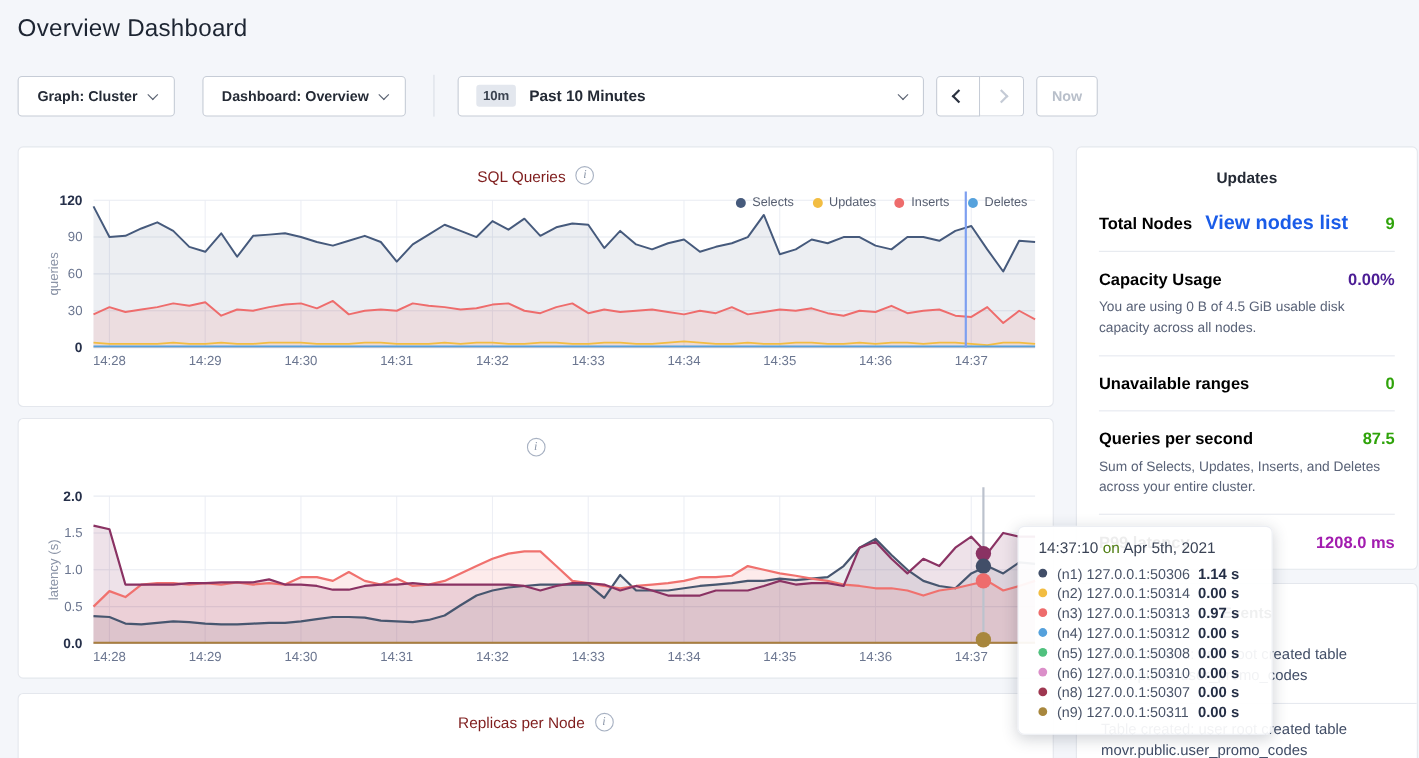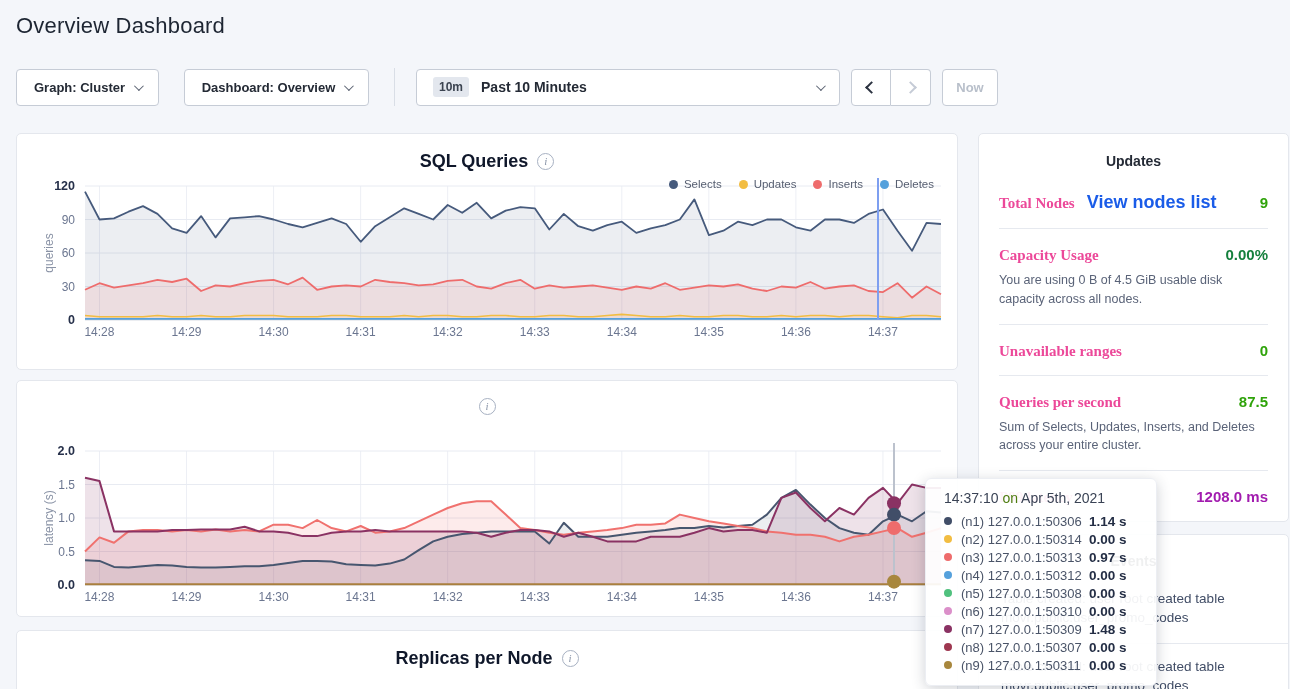--- a/index.html
+++ b/index.html
@@ -34,38 +34,38 @@
   .main { position:absolute; left:16px; top:133px; display:flex; gap:20px; }
   .col-left  { width:942px; }
   .col-right { width:311px; }
   .panel { background:#fff; border:1px solid #e4e7ed; border-radius:5px; }
 
   
   .chart-panel { position:relative; height:237px; }
   .chart-panel + .chart-panel { margin-top:10px; }
   .panel-replicas { margin-top:13px; height:220px; }
   .chart-header { display:flex; justify-content:center; align-items:center; gap:9px; padding-top:17px; }
-  .chart-title { font-size:18px; font-weight:bold; color:#0f172a; }
+  .chart-title { font-size:14px; font-weight:normal; color:#7f1d1d; }
   .info-icon { width:17px; height:17px; border:1px solid #a7b1c2; border-radius:50%; color:#8a95a8; font-size:11px; line-height:15px; text-align:center; font-style:italic; font-family:"Liberation Serif",serif; cursor:pointer; }
   .legend { position:absolute; top:44px; right:23px; display:flex; gap:17px; }
   .legend-item { display:flex; align-items:center; gap:6px; cursor:pointer; }
   .legend-dot { width:9px; height:9px; border-radius:50%; }
   .legend-lbl { font-size:11.5px; color:#565e70; }
   .chart-svg { display:block; margin-top:4px; }
   svg text { font-family:"Liberation Sans","DejaVu Sans",sans-serif; font-size:12px; fill:#6b7690; }
   svg text.tick-bold { font-weight:bold; fill:#26304a; font-size:12.5px; }
   svg text.axis-label { fill:#8a93a6; font-size:12px; }
 
   
   .panel-summary { padding:0 20px; }
   .summary-title { text-align:center; font-size:14px; font-weight:bold; color:#242a35; padding:19px 0 6px; }
   .sum-row { padding:17px 0 15px; border-bottom:1px solid #e6e9ef; }
   .sum-row:last-child { border-bottom:none; }
   .sum-head { display:flex; align-items:baseline; }
-  .sum-label { font-size:15px; font-weight:bold; color:#ec4899;font-family:Liberation Serif, serif; }
+  .sum-label { font-size:15px; font-weight:bold; color:#000000; }
   .sum-link { font-size:18px; font-weight:bold; margin-left:12px; cursor:pointer; }
   .sum-value { margin-left:auto; font-size:15px; font-weight:bold; }
   .sum-sub { font-size:12.5px; color:#5a6378; line-height:1.5; margin-top:7px; }
 
   
   .panel-events { margin-top:12px; height:260px; overflow:hidden; }
   .events-title { text-align:center; font-size:14px; font-weight:bold; color:#242a35; padding:18px 0 14px; }
   .event-item { padding:6px 20px 16px 22px; }
   .event-item + .event-item { border-top:1px solid #e6e9ef; padding-top:13px; }
   .event-line { font-size:13.5px; color:#414d66; line-height:19px; }
@@ -251,21 +251,21 @@
           <div class="sum-head">
             <span class="sum-label">Total Nodes</span>
             <span class="sum-link" style="color:#1a5ce8;">View nodes list</span>
             <span class="sum-value" style="color:#2fa30a;">9</span>
           </div>
         </div>
 
         <div class="sum-row">
           <div class="sum-head">
             <span class="sum-label">Capacity Usage</span>
-            <span class="sum-value" style="color:#15803d;">0.00%</span>
+            <span class="sum-value" style="color:#4c1d95;">0.00%</span>
           </div>
           <div class="sum-sub">You are using 0 B of 4.5 GiB usable disk capacity across all nodes.</div>
         </div>
 
         <div class="sum-row">
           <div class="sum-head">
             <span class="sum-label">Unavailable ranges</span>
             <span class="sum-value" style="color:#2fa30a;">0</span>
           </div>
         </div>
@@ -331,25 +331,20 @@
         <span class="tt-dot" style="background: rgb(80, 193, 126);"></span>
         <span class="tt-node">(n5) 127.0.0.1:50308</span>
         <span class="tt-value">0.00 s</span>
       </div>
     <div class="tt-row">
         <span class="tt-dot" style="background: rgb(219, 143, 201);"></span>
         <span class="tt-node">(n6) 127.0.0.1:50310</span>
         <span class="tt-value">0.00 s</span>
       </div>
     <div class="tt-row">
-        <span class="tt-dot" style="background: rgb(138, 50, 99);"></span>
-        <span class="tt-node">(n7) 127.0.0.1:50309</span>
-        <span class="tt-value">1.48 s</span>
-      </div>
-    <div class="tt-row">
         <span class="tt-dot" style="background: rgb(158, 55, 80);"></span>
         <span class="tt-node">(n8) 127.0.0.1:50307</span>
         <span class="tt-value">0.00 s</span>
       </div>
     <div class="tt-row">
         <span class="tt-dot" style="background: rgb(168, 135, 61);"></span>
         <span class="tt-node">(n9) 127.0.0.1:50311</span>
         <span class="tt-value">0.00 s</span>
       </div>
   </div>

